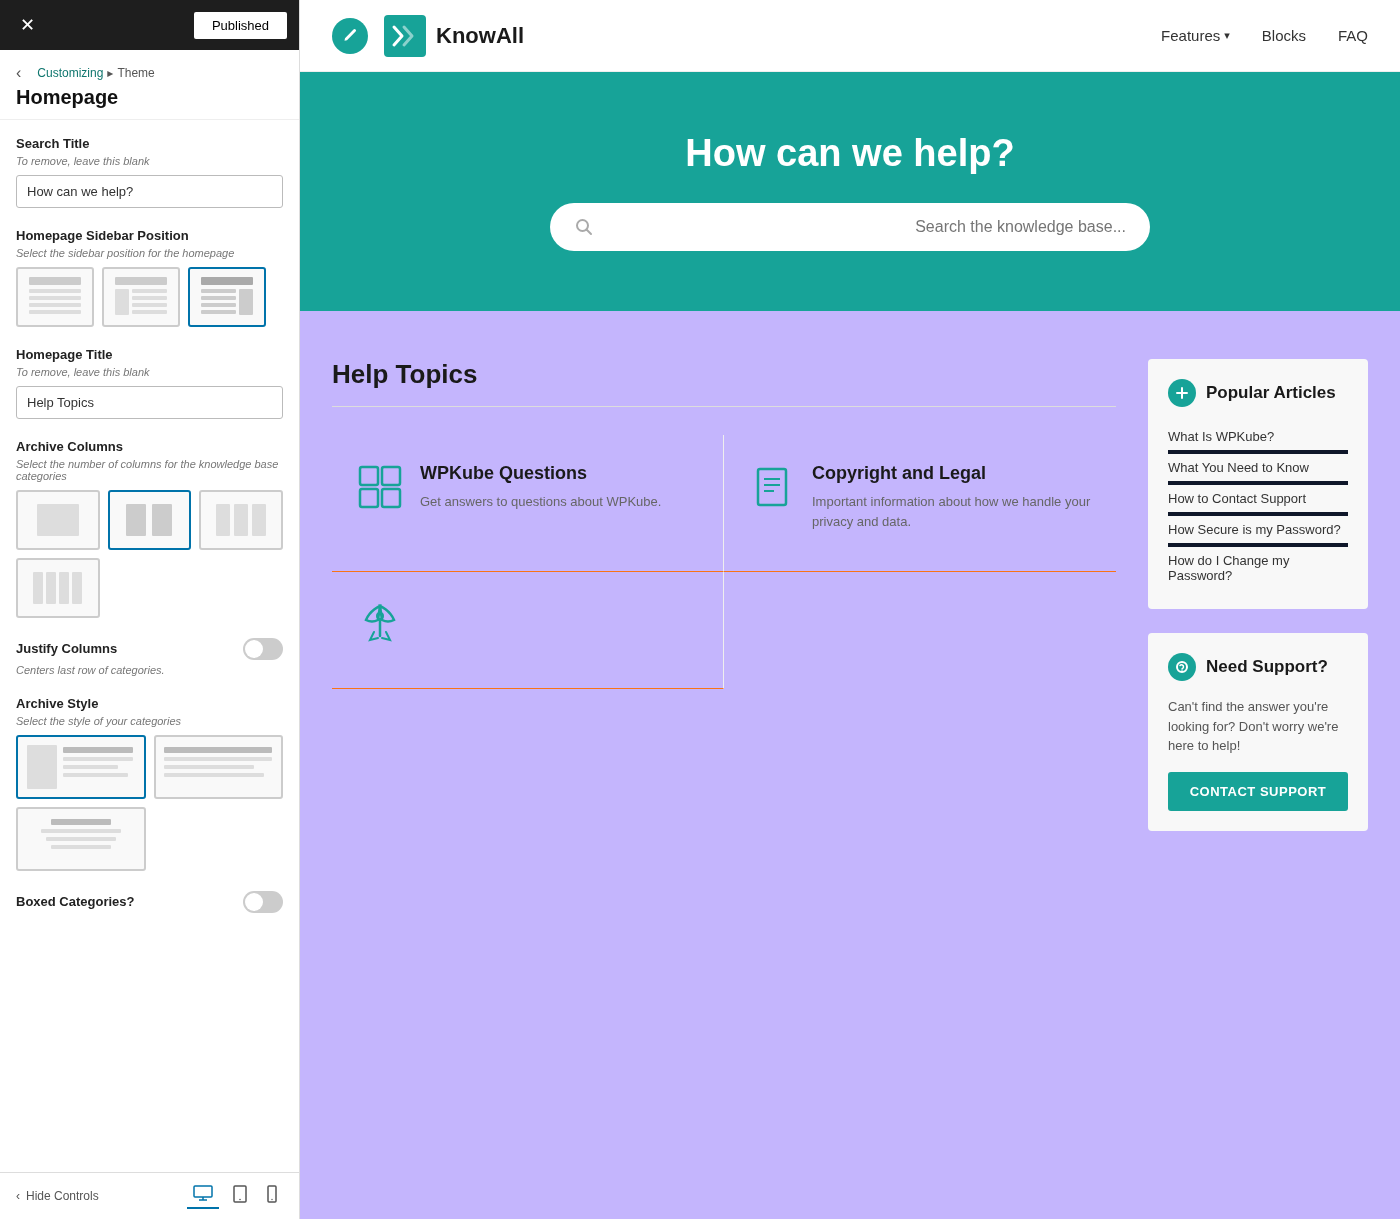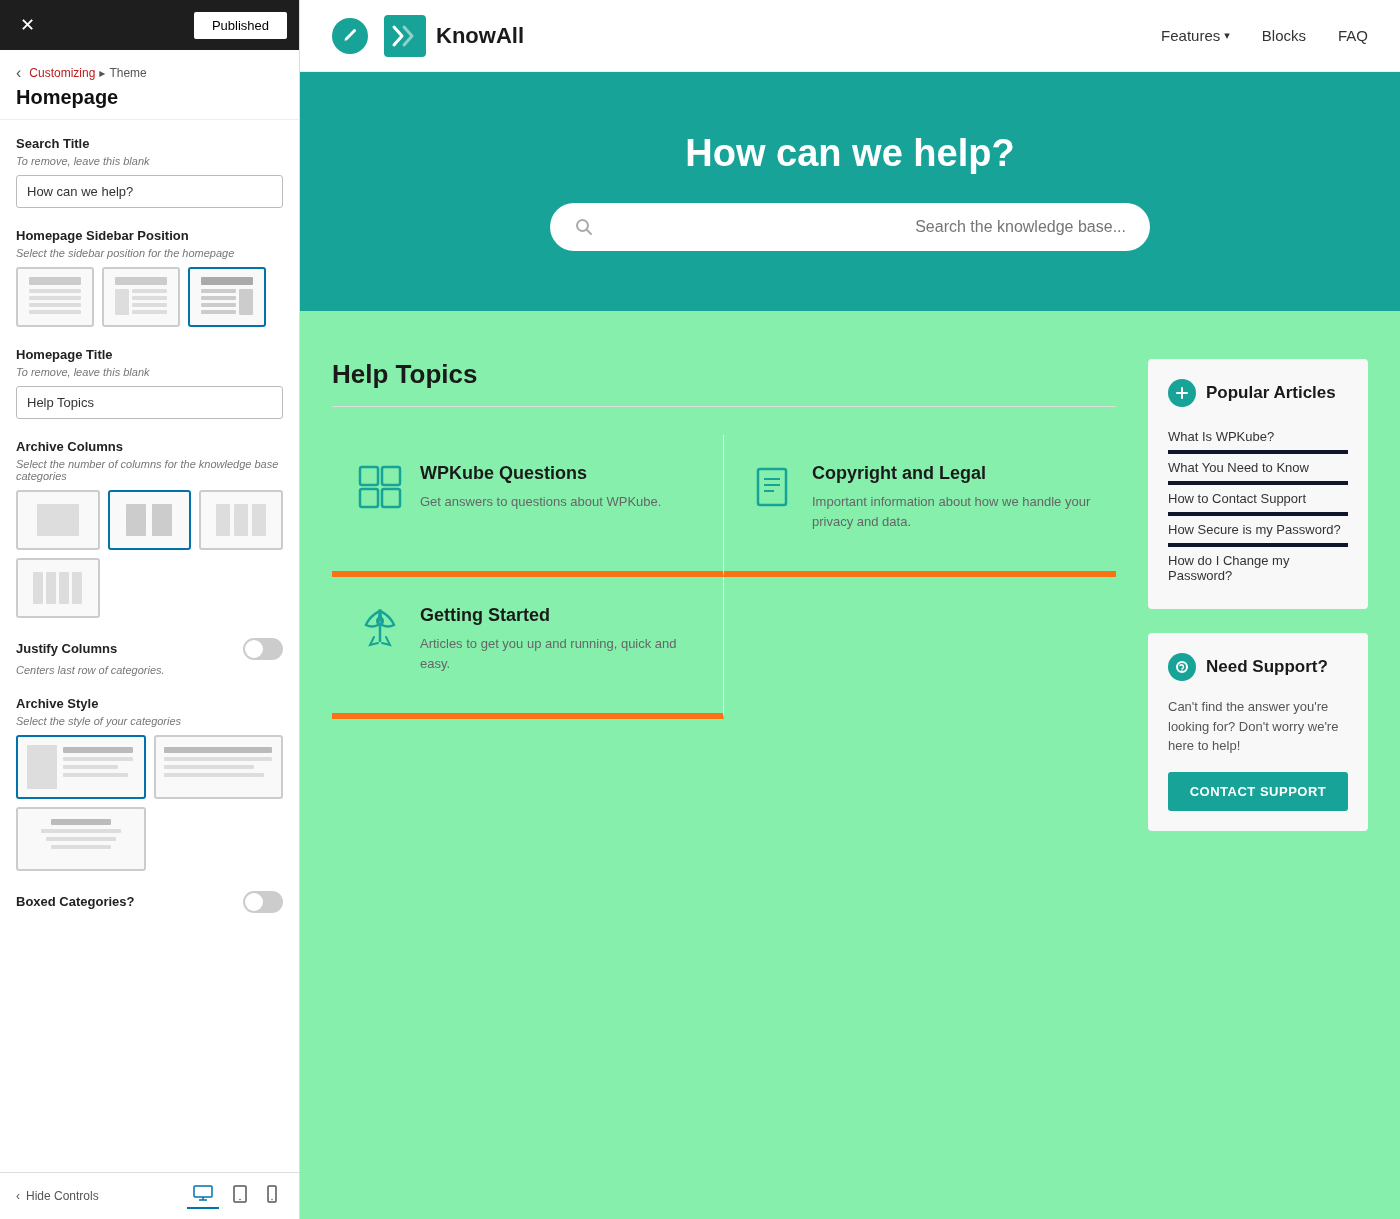--- a/index.html
+++ b/index.html
@@ -48,21 +48,21 @@
       flex-shrink: 0;
     }
     .breadcrumb {
       font-size: 12px;
       color: #555;
       display: flex;
       align-items: center;
       gap: 4px;
       margin-bottom: 4px;
     }
-    .breadcrumb a { color: #b91c1c; text-decoration: none; }
+    .breadcrumb a { color: #0f766e; text-decoration: none; margin-left: 8px; }
     .back-btn {
       background: none;
       border: none;
       cursor: pointer;
       font-size: 16px;
       color: #555;
       margin-right: 4px;
     }
     .panel-title {
       font-size: 20px;
@@ -220,21 +220,21 @@
       padding: 2px 6px;
     }
     .device-btn.active {
       border-bottom: 2px solid #0073aa;
       color: #0073aa;
     }
 
     
     .right-panel {
       flex: 1;
-      background: #86efac;
+      background: #c4b5fd;
       overflow-y: auto;
       display: flex;
       flex-direction: column;
     }
 
     
     .site-header {
       display: flex;
       align-items: center;
       padding: 0 32px;
@@ -329,21 +329,21 @@
       border-bottom: 1px solid #ddd;
     }
 
     .categories-grid {
       display: grid;
       grid-template-columns: 1fr 1fr;
       gap: 0;
     }
     .category-card {
       padding: 28px 24px;
-      border-bottom: 6px solid #f97316;
+      border-bottom: 1px solid #f97316;
     }
     .category-card:nth-child(odd) { border-right: 1px solid #eee; }
     .category-header {
       display: flex;
       align-items: flex-start;
       gap: 16px;
       margin-bottom: 12px;
     }
     .category-icon {
       width: 48px;
@@ -698,24 +698,20 @@
         <div class="category-card">
           <div class="category-header">
             <svg class="category-icon" viewBox="0 0 48 48" fill="none">
               <path d="M24 6c0 0 10 4 14 14-4 2-8 2-12 0L24 6z" stroke="#17a398" stroke-width="2.5" fill="none"></path>
               <path d="M24 6c0 0-10 4-14 14 4 2 8 2 12 0L24 6z" stroke="#17a398" stroke-width="2.5" fill="none"></path>
               <path d="M24 20v16" stroke="#17a398" stroke-width="2.5" stroke-linecap="round"></path>
               <path d="M18 32l-4 8 8-2" stroke="#17a398" stroke-width="2" stroke-linecap="round"></path>
               <path d="M30 32l4 8-8-2" stroke="#17a398" stroke-width="2" stroke-linecap="round"></path>
               <circle cx="24" cy="16" r="3" stroke="#17a398" stroke-width="2" fill="none"></circle>
             </svg>
-            <div>
-              <div class="category-title">Getting Started</div>
-              <div class="category-desc">Articles to get you up and running, quick and easy.</div>
-            </div>
           </div>
         </div>
 
       </div>
     </div>
 
     <div class="sidebar">
 
       <div class="sidebar-widget">
         <div class="widget-title">

